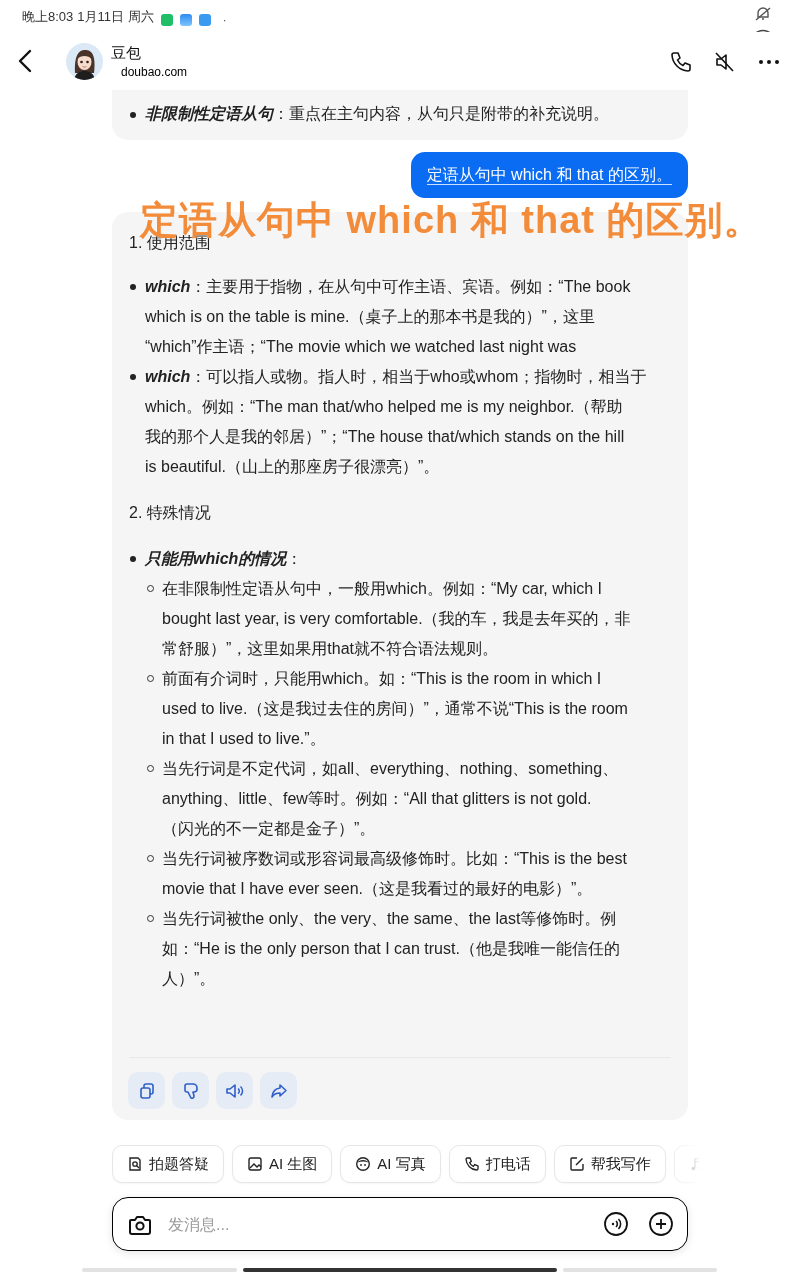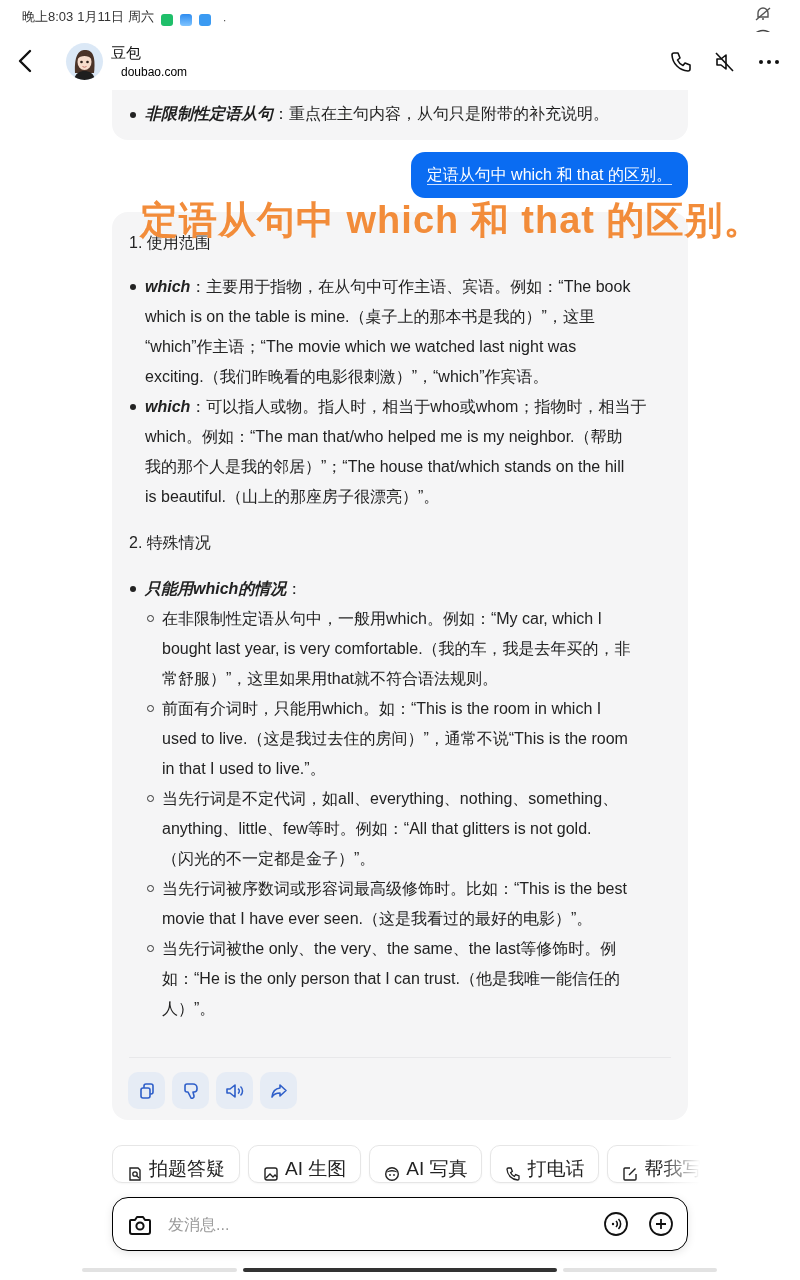--- a/index.html
+++ b/index.html
@@ -42,21 +42,21 @@
   .li .bullet { position: absolute; left: 1px; top: 12px; }
   .sub { position: relative; padding-left: 33px; }
   .ring { position: absolute; left: 18px; top: 11px; width: 7px; height: 7px; border: 1.3px solid #333; border-radius: 50%; }
 
   .divider { position: absolute; left: 17px; right: 17px; top: 845px; height: 1px; background: #e8e8ea; }
   .actions { position: absolute; left: 16px; top: 860px; display: flex; gap: 7px; }
   .act { width: 37px; height: 37px; border-radius: 10px; background: #e6ecf5; display: flex; align-items: center; justify-content: center; }
 
   
   .chips { position: absolute; top: 1145px; left: 112px; width: 588px; height: 40px; display: flex; gap: 8px; overflow: hidden; }
-  .chip { flex-shrink: 0; height: 38px; border: 1px solid #e6e6e6; border-radius: 10px; background: #fff; padding: 0 14px; display: flex; align-items: flex-end; gap: 6px; font-size: 19px; color: #222; box-shadow: 0 1px 2px rgba(0,0,0,0.04); }
+  .chip { flex-shrink: 0; height: 38px; border: 1px solid #e6e6e6; border-radius: 10px; background: #fff; padding: 0 14px; display: flex; align-items: center; gap: 6px; font-size: 15px; color: #222; box-shadow: 0 1px 2px rgba(0,0,0,0.04); }
   .chip-fade { position: absolute; right: 0; top: 0; width: 40px; height: 40px; background: linear-gradient(to right, rgba(255,255,255,0), #fff); }
 
   
   .input-bar { position: absolute; top: 1197px; left: 112px; width: 576px; height: 54px; border-radius: 16px; background: #fff; box-shadow: 0 2px 8px rgba(0,0,0,0.10); border: 1px solid #000000; }
   .input-bar .cam { position: absolute; left: 14px; top: 14px; }
   .input-bar input { position: absolute; left: 55px; top: 12px; width: 420px; height: 30px; border: none; outline: none; font-size: 16px; color: #222; background: transparent; font-family: "Liberation Sans", "DejaVu Sans", sans-serif; }
   .input-bar input::placeholder { color: #9a9a9a; }
   .input-bar .voice { position: absolute; left: 490px; top: 13px; }
   .input-bar .plus { position: absolute; left: 535px; top: 13px; }
 
@@ -138,21 +138,20 @@
   <div class="overlay-title">定语从句中 which 和 that 的区别。</div>
 
   <div class="ai-bubble">
     <div class="sec-title">1. 使用范围</div>
 
     <div class="li">
       <span class="bullet"></span>
       <span class="bold">which</span><span>：主要用于指物，在从句中可作主语、宾语。例如：“The book</span><br>
       <span>which is on the table is mine.（桌子上的那本书是我的）”，这里</span><br>
       <span>“which”作主语；“The movie which we watched last night was</span><br>
-      <span>exciting.（我们昨晚看的电影很刺激）”，“which”作宾语。</span>
     </div>
     <div class="li">
       <span class="bullet"></span>
       <span class="bold">which</span><span>：可以指人或物。指人时，相当于who或whom；指物时，相当于</span><br>
       <span>which。例如：“The man that/who helped me is my neighbor.（帮助</span><br>
       <span>我的那个人是我的邻居）”；“The house that/which stands on the hill</span><br>
       <span>is beautiful.（山上的那座房子很漂亮）”。</span>
     </div>
 
     <div class="sec-title t2">2. 特殊情况</div>

